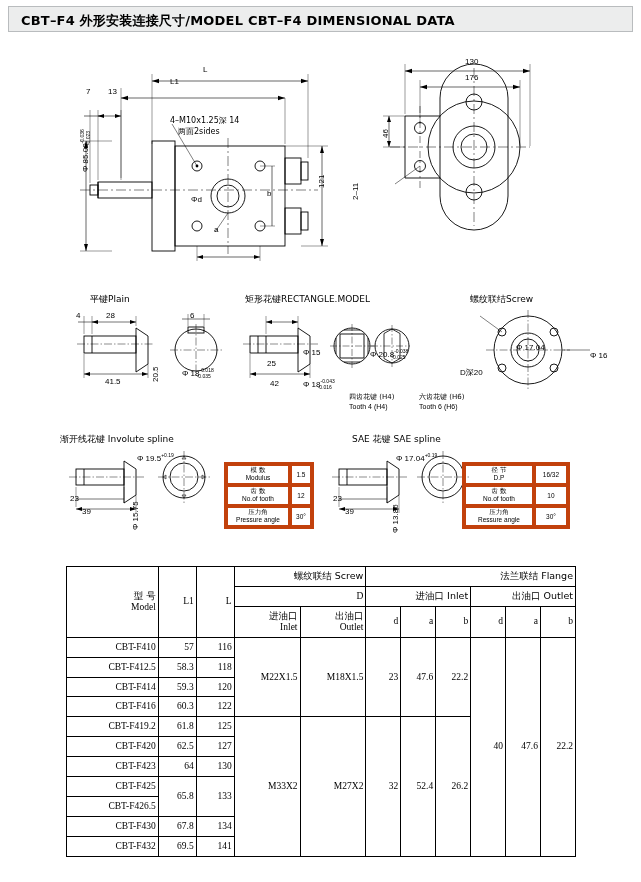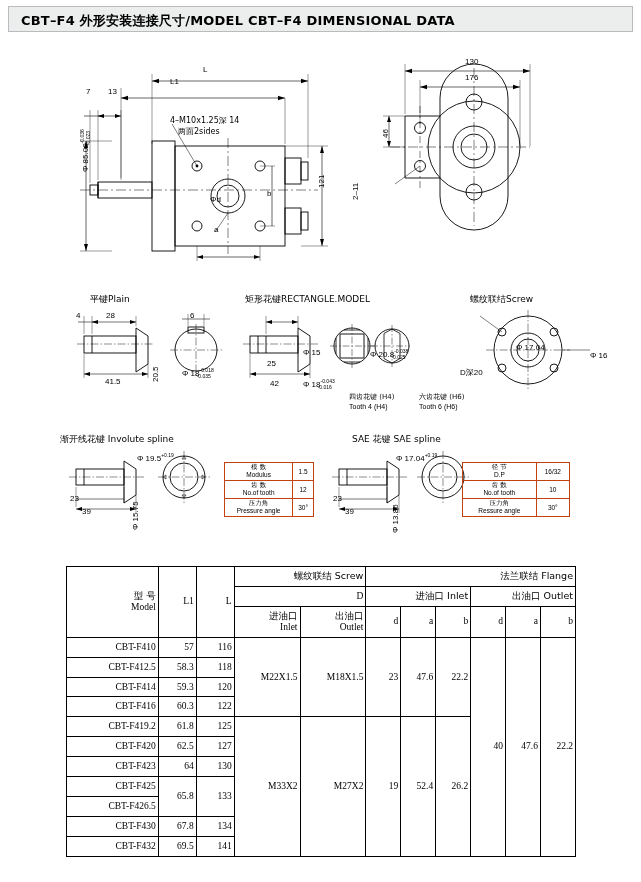--- a/index.html
+++ b/index.html
@@ -51,21 +51,21 @@
   
   .sec-title { position:absolute; font-size: 9px; white-space: nowrap; text-align: right; }
 
   
   table.spec {
     border-collapse: collapse;
     font-size: 6.5px;
     position: absolute;
   }
   table.spec td {
-    border: 1px solid #c2410c;
+    border: 4px solid #c2410c;
     text-align: center;
     padding: 1px 2px;
     line-height: 1.15;
   }
 
   
   .main-table-wrap {
     position: absolute;
     left: 66px; top: 566px;
     width: 510px;
@@ -185,21 +185,21 @@
   <div class="lbl" style="left:86px; top:88px;">7</div>
   <div class="lbl" style="left:108px; top:88px;">13</div>
   <div class="lbl vert" style="left:80px; top:172px;">
     <span>Φ 85.00</span><sup style="font-size:5px;">-0.036</sup><sub style="font-size:5px; margin-left:-16px;">-0.023</sub>
   </div>
   <div class="lbl cn" style="left:170px; top:117px;">4–M10x1.25深 14</div>
   <div class="lbl cn" style="left:178px; top:128px;">两面2sides</div>
   <div class="lbl vert" style="left:318px; top:188px;">121</div>
   <div class="lbl" style="left:214px; top:226px;">a</div>
   <div class="lbl" style="left:267px; top:190px;">b</div>
-  <div class="lbl" style="left:210px; top:196px;">Φ<span>d</span></div>
+  <div class="lbl" style="left:191px; top:196px;">Φ<span>d</span></div>
 
   <div class="svgwrap" style="left:365px; top:46px;">
     <svg width="250" height="220" viewBox="0 0 250 220">
       <g fill="none" stroke="#000" stroke-width="0.9">
 
         <path d="M75,100 L75,52 A34,34 0 0,1 143,52 L143,100 L143,150 A34,34 0 0,1 75,150 L75,100 Z"></path>
         <path d="M75,52 A34,34 0 0,0 75,52"></path>
 
         <path d="M75,70 L40,70 L40,132 L75,132"></path>
 
@@ -522,21 +522,21 @@
         <td class="model">CBT-F416</td>
         <td>60.3</td>
         <td>122</td>
       </tr>
       <tr>
         <td class="model">CBT-F419.2</td>
         <td>61.8</td>
         <td>125</td>
         <td rowspan="7">M33X2</td>
         <td rowspan="7">M27X2</td>
-        <td rowspan="7">19</td>
+        <td rowspan="7">32</td>
         <td rowspan="7">52.4</td>
         <td rowspan="7">26.2</td>
       </tr>
       <tr>
         <td class="model">CBT-F420</td>
         <td>62.5</td>
         <td>127</td>
       </tr>
       <tr>
         <td class="model">CBT-F423</td>

